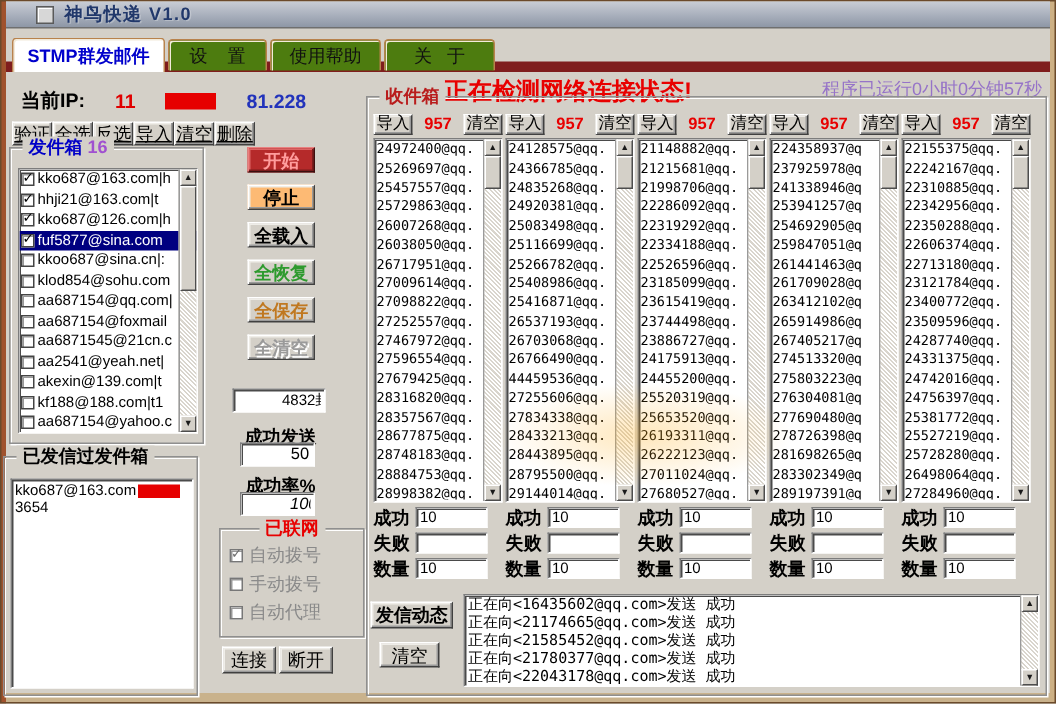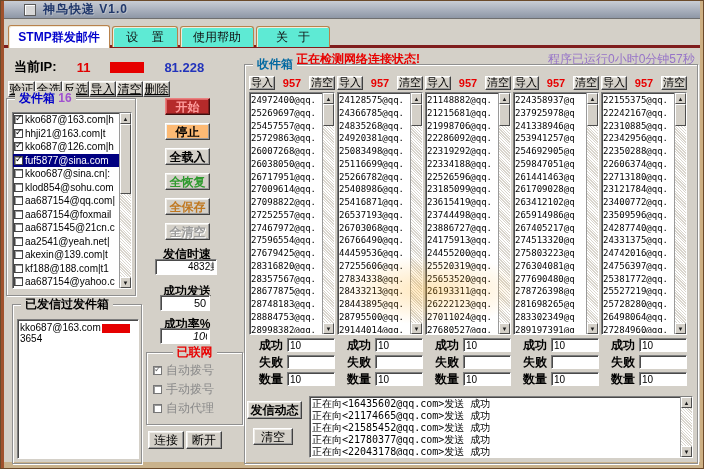--- a/index.html
+++ b/index.html
@@ -5,36 +5,36 @@
   * { box-sizing:border-box; margin:0; padding:0; font-family:"Liberation Sans","DejaVu Sans",sans-serif; }
   html,body { background:#808080; }
   .frame { position:relative; width:704px; height:469px; background:#d4d0c8; overflow:hidden;
     box-shadow: inset 0 0 0 1px #6b4a2b, inset 4px 0 0 #a0522d, inset -4px 0 0 #cdb084, inset 0 -7px 0 #c9b28c, inset 0 1px 0 #e8e4da; }
   .titlebar { position:absolute; left:4px; top:1px; right:4px; height:18px;
     background:linear-gradient(180deg,#c9cdd5 0%,#a8afbc 55%,#8e97a6 100%);
     display:flex; align-items:center; gap:7px; padding:0 20px; border-bottom:1px solid #6f6f6f; }
   .sysicon { width:12px; height:12px; background:#d7d7d7; border:1px solid #5a5a5a; box-shadow:inset 1px 1px 0 #fff; flex:none; }
   .title { font-size:12px; font-weight:bold; color:#21386b; letter-spacing:1px; text-shadow:1px 1px 0 rgba(255,255,255,.25); }
   
-  .tabs { position:absolute; top:25px; left:4px; width:696px; height:23px; border-bottom:3px solid #7f1d1d; }
-  .tab { position:absolute; top:1px; height:21px; background:#5eead4; border:1px solid #b8824c; border-bottom:none;
+  .tabs { position:absolute; top:25px; left:4px; width:696px; height:23px; border-bottom:7px solid #7f1d1d; }
+  .tab { position:absolute; top:1px; height:21px; background:#4d7c0f; border:1px solid #b8824c; border-bottom:none;
     border-radius:3px 3px 0 0; display:flex; align-items:center; justify-content:center; font-size:12px; color:#111;
     white-space:pre; box-shadow:inset 1px 1px 0 #f2ead9; cursor:pointer; }
   .tab.active { top:0; height:23px; background:#fff; font-weight:bold; color:#0000cc; z-index:2; }
   
   .btn { background:#d4d0c8; border:1px solid; border-color:#ffffff #404040 #404040 #ffffff;
     box-shadow:inset -1px -1px 0 #9a9a9a, inset 1px 1px 0 #efede8; font-size:12px; color:#000;
     display:flex; align-items:center; justify-content:center; cursor:pointer; line-height:1; }
   .sunken { background:#fff; border:1px solid; border-color:#7d7d7d #ffffff #ffffff #7d7d7d; box-shadow:inset 1px 1px 0 #4a4a4a; }
   .tin { background:#fff; border:1px solid; border-color:#7d7d7d #ffffff #ffffff #7d7d7d; box-shadow:inset 1px 1px 0 #4a4a4a;
     font-size:11px; padding:0 2px; outline:none; }
   .group { position:absolute; border:1px solid #8f8f8f; box-shadow:inset 1px 1px 0 #ffffff, 1px 1px 0 #ffffff; }
   .legend { position:absolute; top:-8px; left:8px; background:#d4d0c8; padding:0 4px; font-size:12px; font-weight:bold; line-height:14px; white-space:nowrap; }
   
-  .netstatus { position:absolute; left:296px; top:51px; font-size:12px; font-weight:bold; color:#e80000; }
+  .netstatus { position:absolute; left:296px; top:51px; font-size:16px; font-weight:bold; color:#e80000; }
   .runtime  { position:absolute; left:548px; top:51px; font-size:12px; color:#9673c8; }
   
   .iprow { position:absolute; left:14px; top:58px; font-size:13px; font-weight:bold; display:flex; align-items:center; gap:20px; }
   .ip-label { color:#000; }
   .ip-pre { color:#e00000; }
   .censor { display:inline-block; width:34px; height:11px; background:#e60000; }
   .censor2 { display:inline-block; width:28px; height:9px; background:#e60000; vertical-align:middle; margin-left:1px; }
   .ip-suf { color:#2233bb; }
   
   .s-toolbar { position:absolute; left:8px; top:81px; display:flex; }
@@ -69,21 +69,21 @@
   .drow .cb { margin:0; border-color:#777; }
   .drow.checked .cb::after { color:#707070; }
   
   .col { position:absolute; top:10px; width:86px; }
   .colhead { display:flex; align-items:center; justify-content:space-between; height:15px; }
   .colhead .btn { width:26px; height:14px; font-size:11px; }
   .cnt { font-size:11px; font-weight:bold; color:#e80000; }
   .elist-wrap { position:relative; margin-top:2px; height:243px; }
   .elist { position:absolute; left:1px; top:1px; right:13px; bottom:1px; overflow:hidden; }
   .erow { height:12.75px; font:9px "DejaVu Sans Mono",monospace; color:#000; white-space:nowrap; overflow:hidden; line-height:12.75px; }
-  .stat { display:flex; align-items:center; margin-top:3px; height:14px;justify-content:flex-end; }
+  .stat { display:flex; align-items:center; margin-top:3px; height:14px; }
   .stat .slabel { font-size:12px; font-weight:bold; width:28px; flex:none; }
   .stat .tin { width:48px; height:14px; font-size:10px; }
   
   .loglabel { position:absolute; left:2px; top:336px; width:55px; height:18px; font-weight:bold; }
   .logclear { position:absolute; left:8px; top:363px; width:40px; height:17px; }
   .logwrap { position:absolute; left:64px; top:331px; width:384px; height:62px; }
   .loglines { position:absolute; left:2px; top:1px; right:13px; bottom:1px; overflow:hidden; }
   .logrow { font:10px "DejaVu Sans Mono",monospace; height:12px; line-height:12px; white-space:nowrap; color:#000; }
   .watermark { position:absolute; left:330px; top:255px; width:200px; height:70px; pointer-events:none;
     background:radial-gradient(ellipse at center, rgba(255,176,32,.30), rgba(255,176,32,0) 70%); }
@@ -181,36 +181,35 @@
         </div>
       <div class="vscroll">
         <div class="sarrow">▲</div>
         <div class="sthumb" style="height:70px"></div>
         <div class="strack"></div>
         <div class="sarrow">▼</div>
       </div>
     </div>
   </div>
 
-  <div class="group" style="left:12px;top:304px;width:130px;height:160px">
+  <div class="group" style="left:2px;top:304px;width:130px;height:160px">
     <div class="legend">已发信过发件箱</div>
     <div class="sentbox sunken">
       <div><span>kko687@163.com</span><span class="censor2"></span></div>
       <div>3654</div>
     </div>
   </div>
 
   <button class="btn midbtn start" style="top:98px">开始</button>
   <button class="btn midbtn stop" style="top:123px">停止</button>
   <button class="btn midbtn" style="top:148px">全载入</button>
   <button class="btn midbtn green" style="top:173px">全恢复</button>
   <button class="btn midbtn orange" style="top:198px">全保存</button>
   <button class="btn midbtn disabled" style="top:223px">全清空</button>
 
-  <div class="midlabel" style="top:246px">发信时速</div>
   <input class="tin midin" style="left: 155px; top: 259px; width: 62px; font-size: 10px;" value="4832封/小">
   <div class="midlabel" style="top:283px">成功发送</div>
   <input class="tin midin" style="left: 160px; top: 295px; width: 50px; text-align: center;" value="50">
   <div class="midlabel" style="top:316px">成功率%</div>
   <input class="tin midin" style="left: 160px; top: 328px; width: 50px; text-align: left; font-style: italic;" value="100">
 
   <div class="group" style="left:146px;top:352px;width:97px;height:73px">
     <div class="legend netgroup-title">已联网</div>
     <div style="padding-top:8px">
       <div class="drow checked">
@@ -224,21 +223,21 @@
         <div class="drow">
           <span class="cb"></span>
           <span>自动代理</span>
         </div>
     </div>
   </div>
   <button class="btn" style="position:absolute;left:148px;top:431px;width:36px;height:18px">连接</button>
   <button class="btn" style="position:absolute;left:186px;top:431px;width:36px;height:18px">断开</button>
 
   <div class="group" style="left:244px;top:64px;width:454px;height:400px">
-    <div class="legend" style="color:#0369a1">收件箱</div>
+    <div class="legend" style="color:#b91c1c">收件箱</div>
 
     <div class="col" style="left:4px">
       <div class="colhead">
         <button class="btn">导入</button>
         <span class="cnt">957</span>
         <button class="btn">清空</button>
       </div>
       <div class="elist-wrap sunken">
         <div class="elist">
           <div class="erow">24972400@qq.</div>

